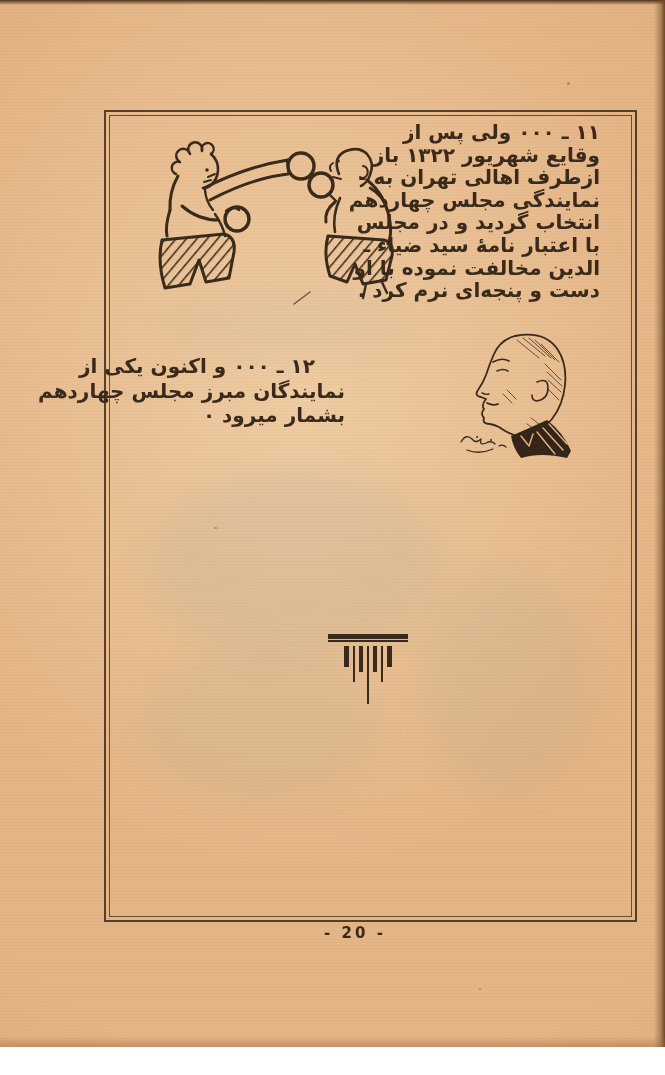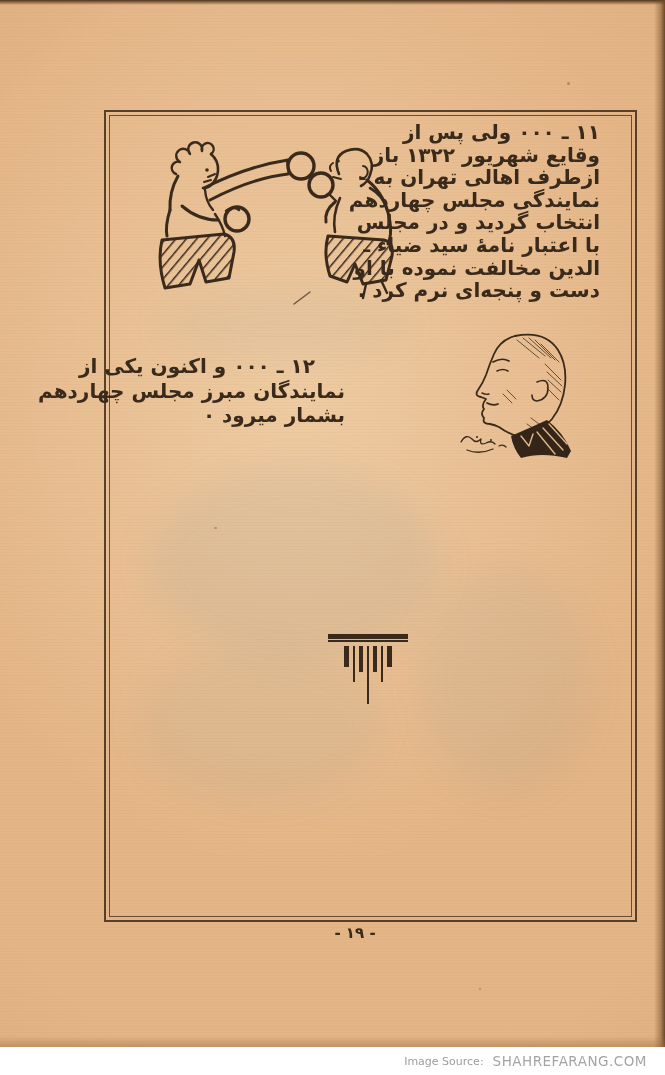--- a/index.html
+++ b/index.html
@@ -180,20 +180,16 @@
       <span class="d1"></span>
         <span class="d2"></span>
         <span class="d3"></span>
       <span class="d4"></span>
         <span class="d5"></span>
         <span class="d6"></span>
       <span class="d7"></span>
     </div>
   </div>
 
-  <div class="page-number">- ۱۹ -</div>
+  <div class="page-number">- 20 -</div>
 
-  <div class="attribution">
-    <span class="attr-label">Image Source:</span>
-    <span class="attr-source">SHAHREFARANG.COM</span>
-  </div>
 
 </div>
 
 </body></html>

